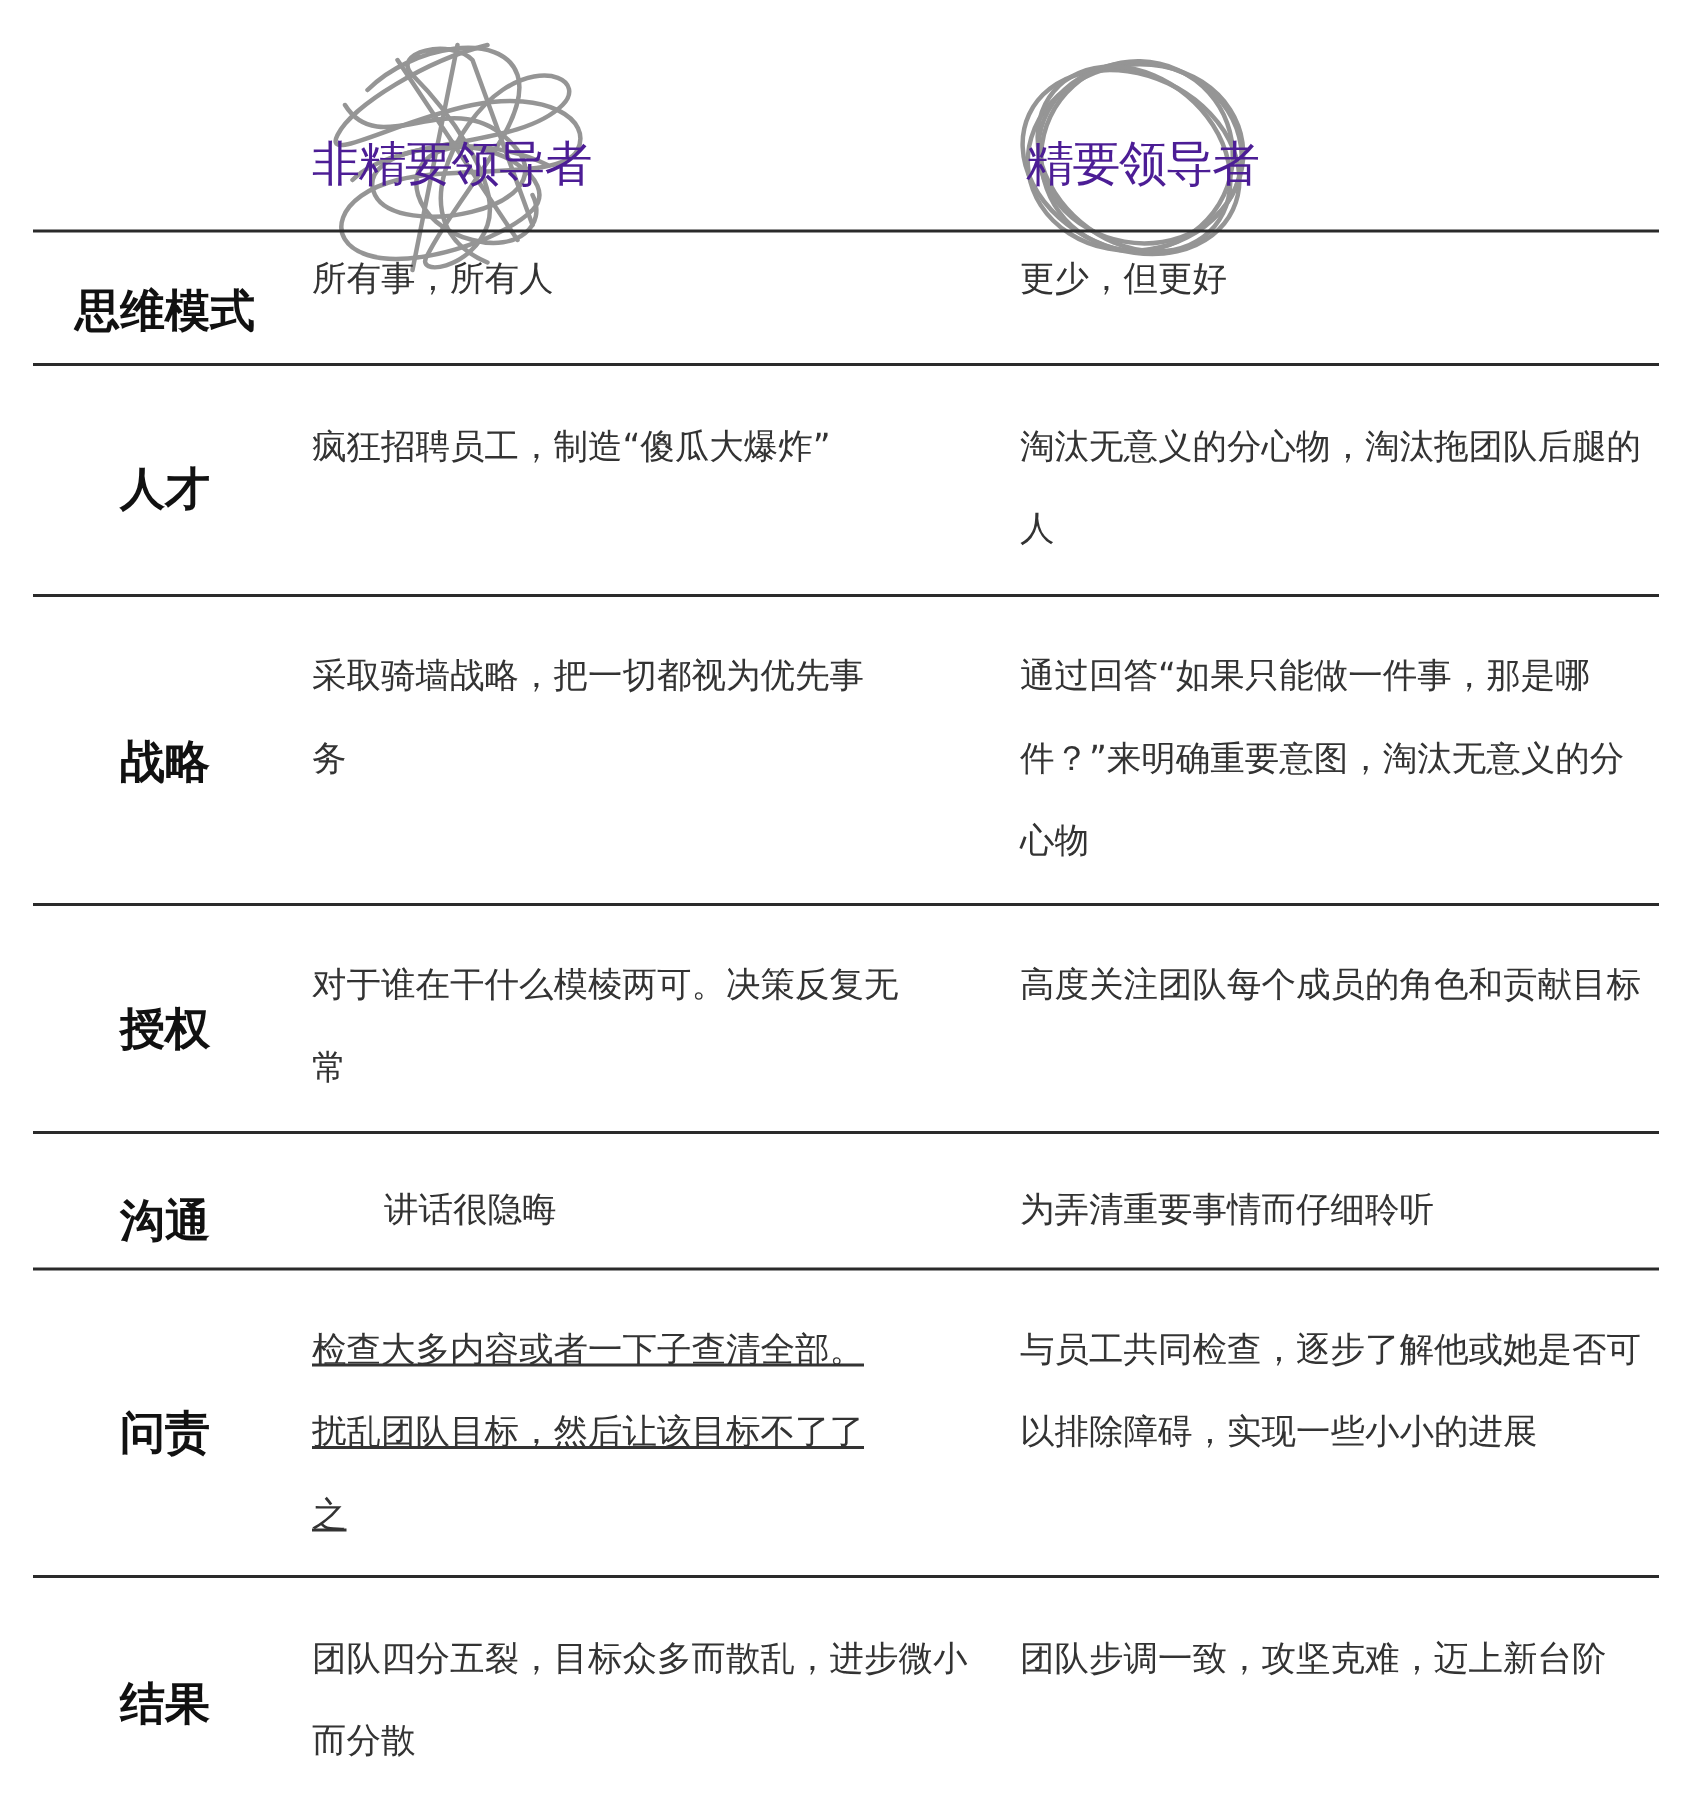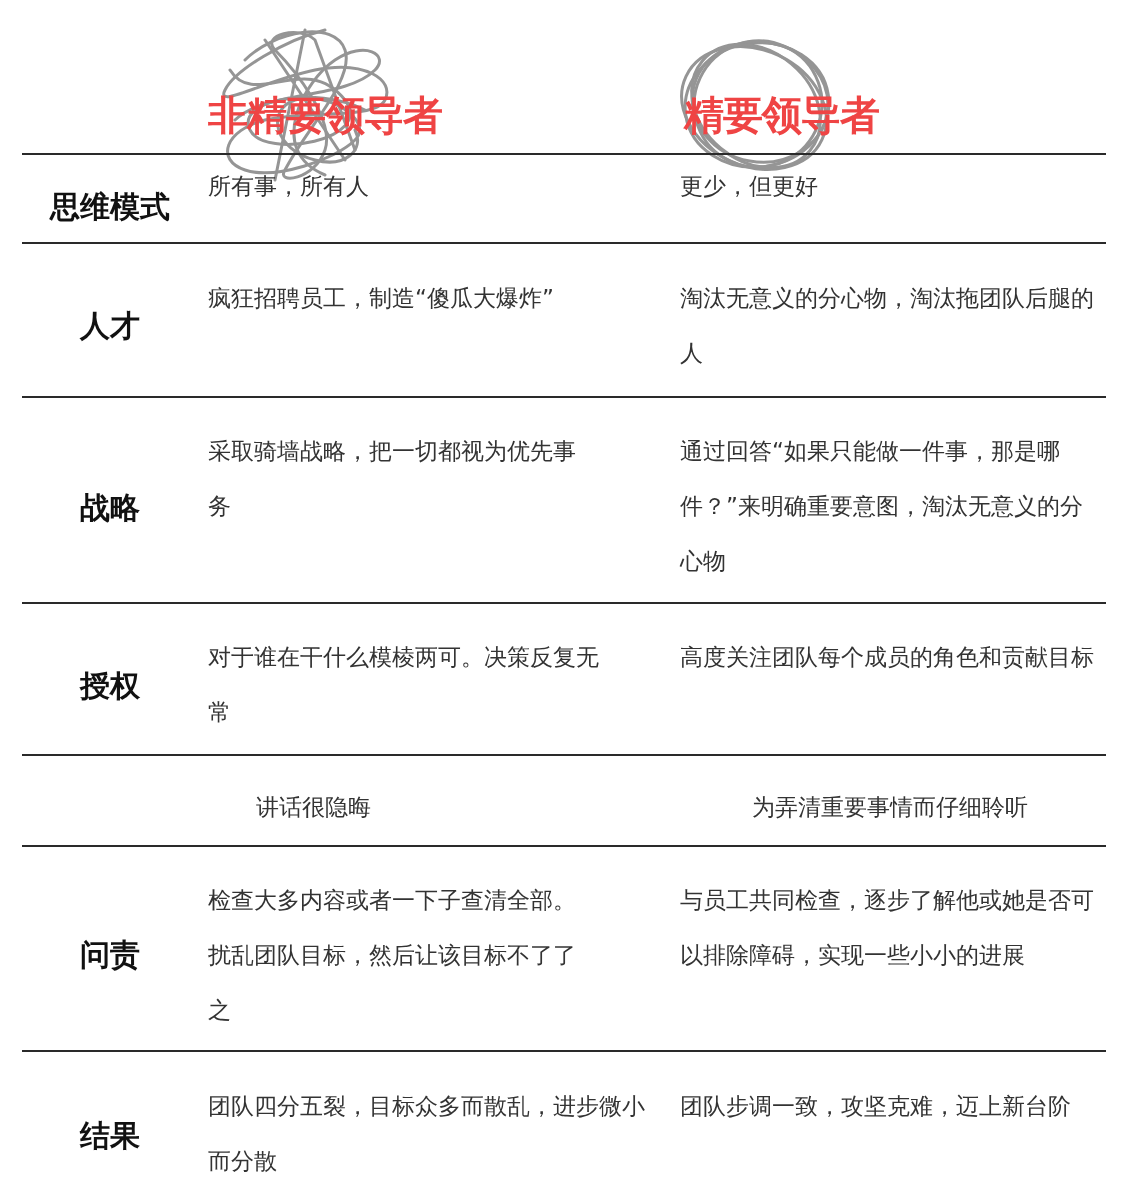--- a/index.html
+++ b/index.html
@@ -1,20 +1,20 @@
 <!DOCTYPE html>
 <html><head>
 <meta charset="utf-8">
 <style>
   html, body { margin: 0; padding: 0; background: #ffffff; }
   body { width: 1128px; height: 1200px; position: relative; overflow: hidden;
          font-family: "DejaVu Sans", sans-serif; color: #222; }
   .header { position: absolute; top: 0; left: 0; width: 1128px; height: 154px; }
-  .col-title { position: absolute; top: 88px; font-size: 40px; font-weight: bold;
-               color: #ef4444; letter-spacing: -1px; z-index: 2; }
+  .col-title { position: absolute; top: 88px; font-size: 32px; font-weight: normal;
+               color: #4c1d95; letter-spacing: -1px; z-index: 2; }
   .col-title.left { left: 208px; }
   .col-title.right { left: 684px; }
   .scribble { position: absolute; z-index: 1; }
   .rule { position: absolute; left: 22px; width: 1084px; height: 2px; background: #2a2a2a; z-index: 3; }
   .row { position: absolute; left: 0; width: 1128px; }
   .row-label { position: absolute; left: 22px; width: 176px; text-align: center;
                font-size: 30px; font-weight: bold; color: #111; }
   .cell { position: absolute; font-size: 23px; line-height: 55px; color: #333; z-index: 2; }
   .cell.left { left: 208px; width: 440px; }
   .cell.right { left: 680px; width: 420px; }
@@ -70,27 +70,28 @@
   <div class="cell right" style="top:26px;">通过回答“如果只能做一件事，那是哪件？”来明确重要意图，淘汰无意义的分心物</div>
 </div>
 
 <div class="row" style="top:604px; height:150px;">
   <div class="row-label" style="top:62px;">授权</div>
   <div class="cell left" style="top:26px; width:400px;">对于谁在干什么模棱两可。决策反复无常</div>
   <div class="cell right" style="top:26px;">高度关注团队每个成员的角色和贡献目标</div>
 </div>
 
 <div class="row" style="top:756px; height:89px;">
+  <div class="row-label" style="top:38px;">沟通</div>
   <div class="cell left" style="top:24px;margin-left:48px;">讲话很隐晦</div>
-  <div class="cell right" style="top:24px;text-align:center;">为弄清重要事情而仔细聆听</div>
+  <div class="cell right" style="top:24px;">为弄清重要事情而仔细聆听</div>
 </div>
 
 <div class="row" style="top:847px; height:203px;">
   <div class="row-label" style="top:88px;">问责</div>
-  <div class="cell left" style="top:26px; width:380px;">检查大多内容或者一下子查清全部。扰乱团队目标，然后让该目标不了了之</div>
+  <div class="cell left" style="top:26px; width:380px;text-decoration:underline;">检查大多内容或者一下子查清全部。扰乱团队目标，然后让该目标不了了之</div>
   <div class="cell right" style="top:26px;">与员工共同检查，逐步了解他或她是否可以排除障碍，实现一些小小的进展</div>
 </div>
 
 <div class="row" style="top:1052px; height:148px;">
   <div class="row-label" style="top:64px;">结果</div>
   <div class="cell left" style="top:27px;">团队四分五裂，目标众多而散乱，进步微小而分散</div>
   <div class="cell right" style="top:27px;">团队步调一致，攻坚克难，迈上新台阶</div>
 </div>
 
 </body></html>

